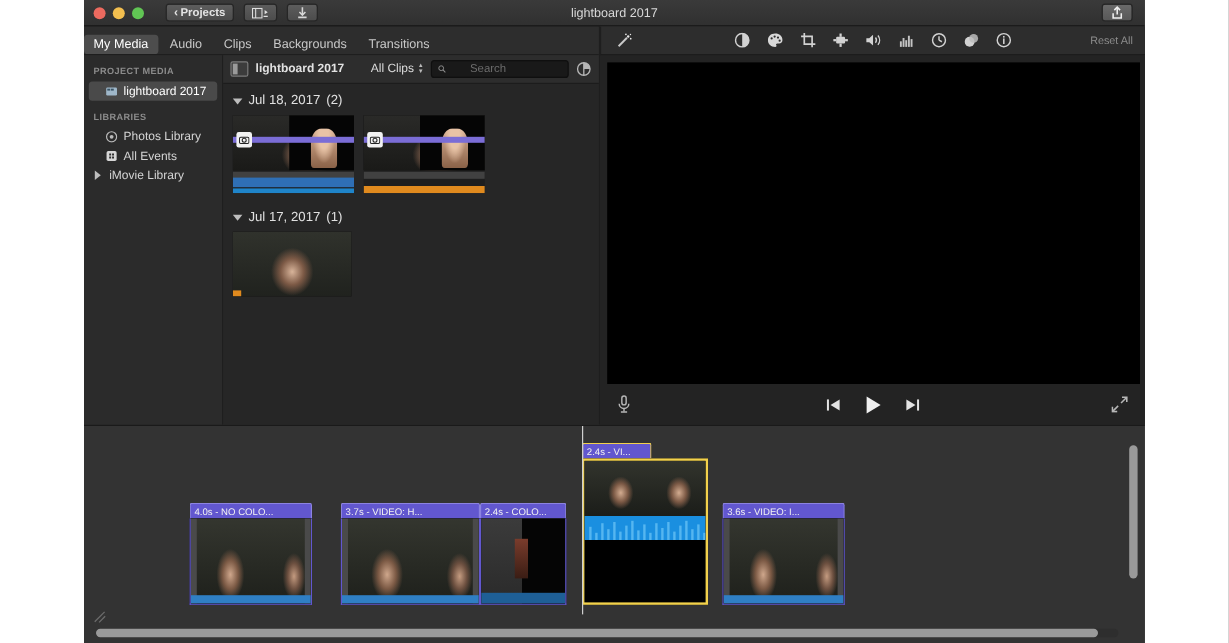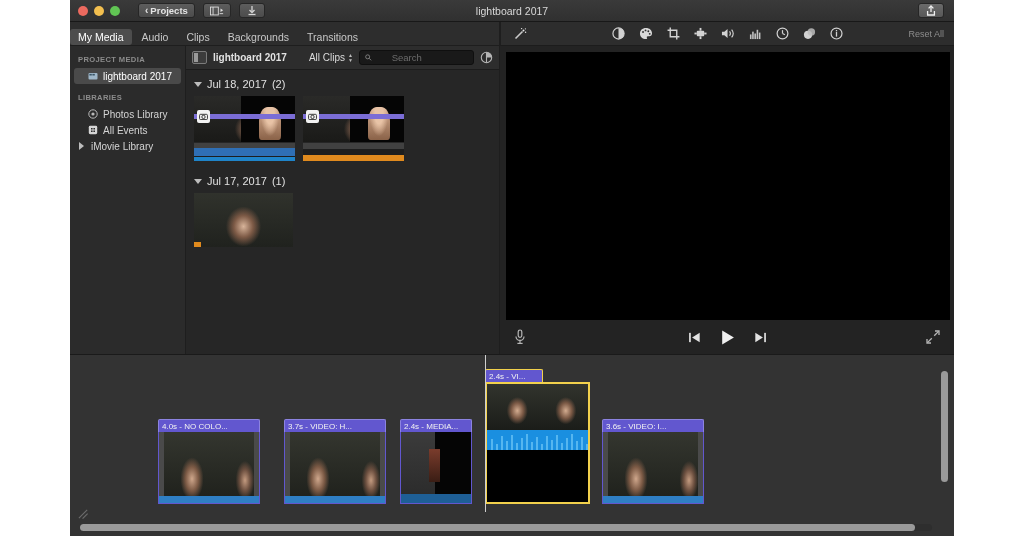--- a/index.html
+++ b/index.html
@@ -524,32 +524,32 @@
       <div class="tclip" style="left:88px;width:102px;">
         <div class="tlabel">4.0s - NO COLO...</div>
         <div class="tbody" style="height:72px;">
           <div class="tvid"></div>
           <div class="tedge" style="left:0;"></div>
           <div class="tedge" style="right:0;"></div>
           <div class="taudio"></div>
         </div>
       </div>
 
-      <div class="tclip" style="left:214px;width:102px;">
+      <div class="tclip" style="left:214px;width:116px;">
         <div class="tlabel">3.7s - VIDEO: H...</div>
         <div class="tbody" style="height:72px;">
           <div class="tvid"></div>
           <div class="tedge" style="left:0;"></div>
           <div class="tedge" style="right:0;"></div>
           <div class="taudio"></div>
         </div>
       </div>
 
       <div class="tclip" style="left:330px;width:72px;">
-        <div class="tlabel">2.4s - MEDIA...</div>
+        <div class="tlabel">2.4s - COLO...</div>
         <div class="tbody" style="height:72px;background:#111;">
           <div style="position:absolute;left:0;top:0;bottom:0;width:48%;background:linear-gradient(#3b3b3b,#2a2a2a);"></div>
           <div style="position:absolute;right:0;top:0;bottom:0;width:52%;background:#050505;"></div>
           <div style="position:absolute;left:40%;top:24%;width:16%;height:46%;background:linear-gradient(#7a3c2c,#3a1d14);"></div>
           <div class="taudio" style="height:9px;background:#1e5f96;"></div>
         </div>
       </div>
 
       <div class="tclip sel" style="left:415px;width:105px;bottom:32px;">
         <div class="tlabel" style="position:absolute;top:-62px;left:0;width:58px;">2.4s - VI...</div>

